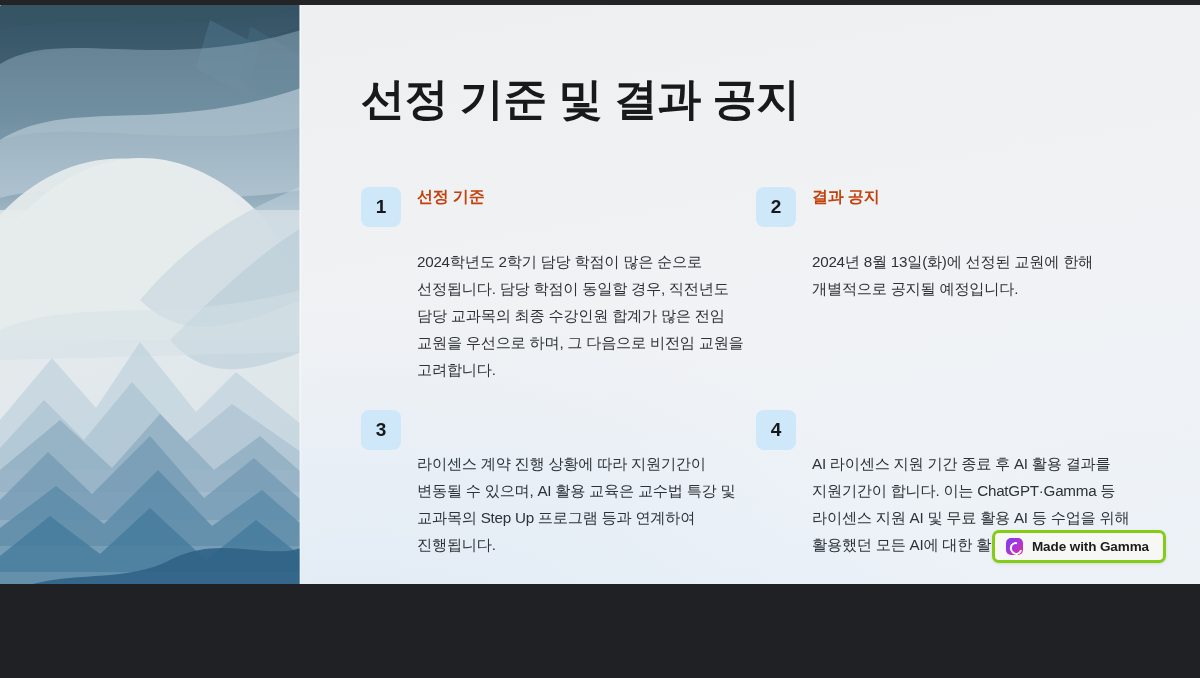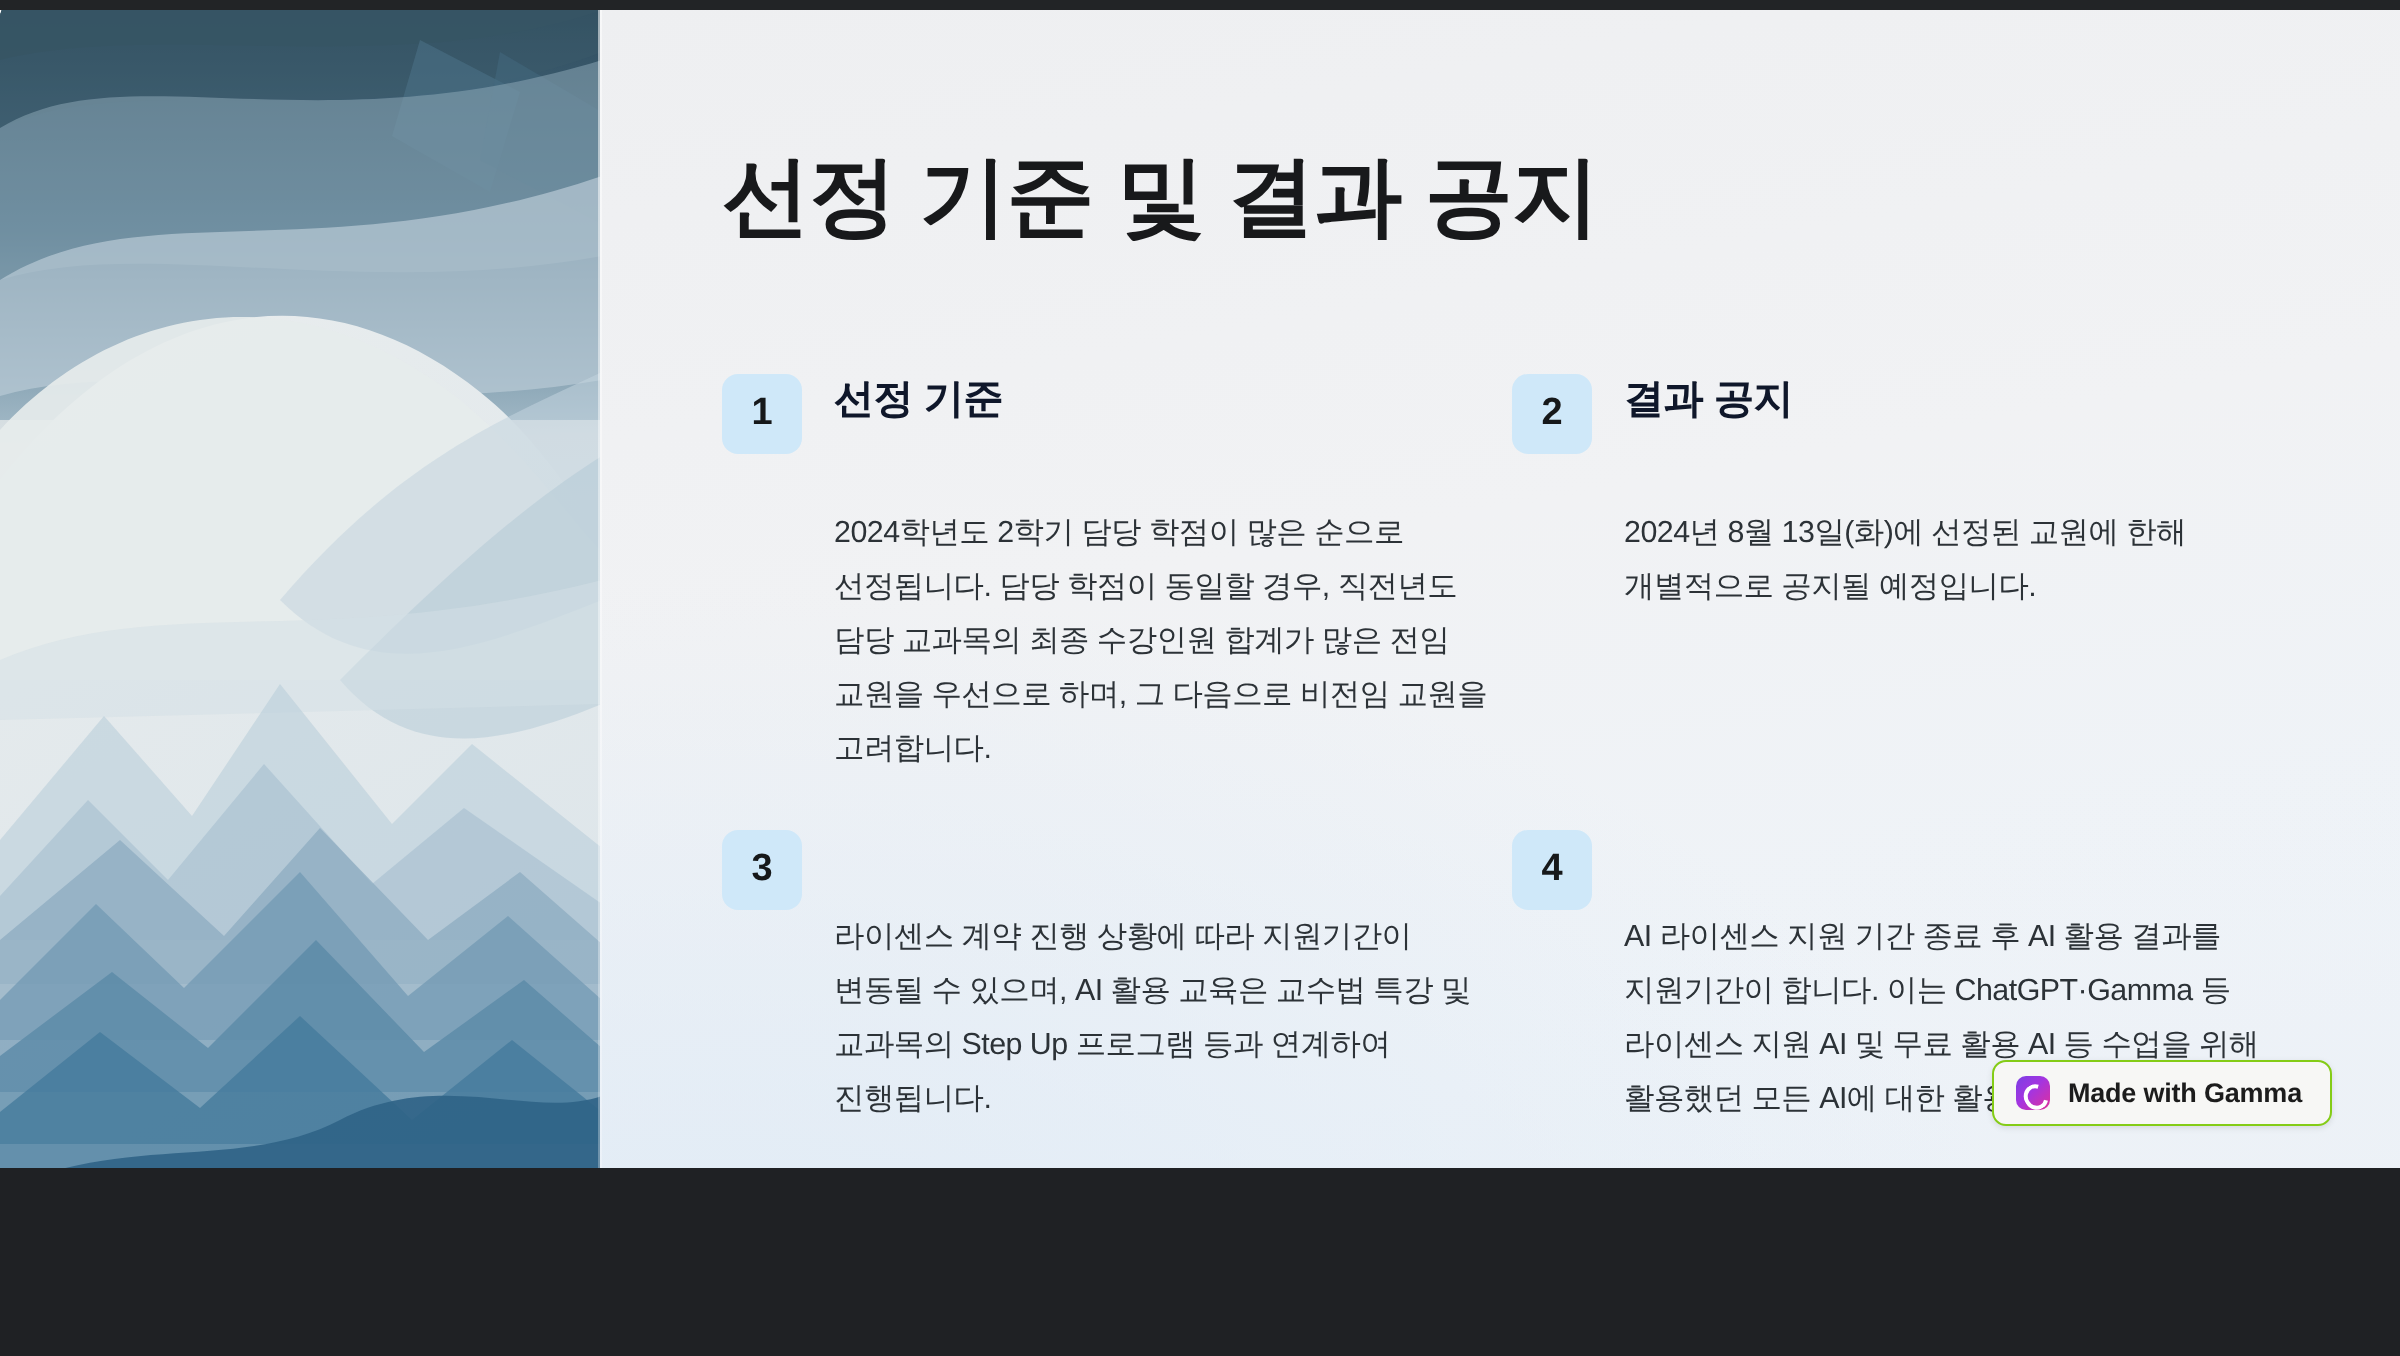--- a/index.html
+++ b/index.html
@@ -95,23 +95,23 @@
     margin-top:1px;
   }
 
   .item-body {
     margin-left:16px;
     padding-top:1px;
     max-width:330px;
   }
 
   .item-heading {
-    font-size:20px;
+    font-size:16px;
     font-weight:700;
-    color:#0f172a;
+    color:#c2410c;
     line-height:1.3;
     margin-bottom:8px;
     letter-spacing:-0.2px;
   }
 
   .item-text {
     font-size:15.2px;
     line-height:1.78;
     color:#2c3237;
     letter-spacing:-0.25px;
@@ -122,21 +122,21 @@
   
   .gamma-badge {
     position:absolute;
     right:34px; bottom:21px;
     height:33px;
     padding:0 14px 0 11px;
     display:flex;
     align-items:center;
     gap:9px;
     background:#f7f7f5;
-    border:1px solid #84cc16;
+    border:3px solid #84cc16;
     border-radius:7px;
     box-shadow:0 1px 3px rgba(0,0,0,.10);
     margin-top:32px;
   }
   .gamma-logo {
     width:17px; height:17px;
     border-radius:5px;
     background:linear-gradient(135deg,#7b3fe4 0%,#a435e0 45%,#e0309a 100%);
     position:relative;
     flex:0 0 auto;

